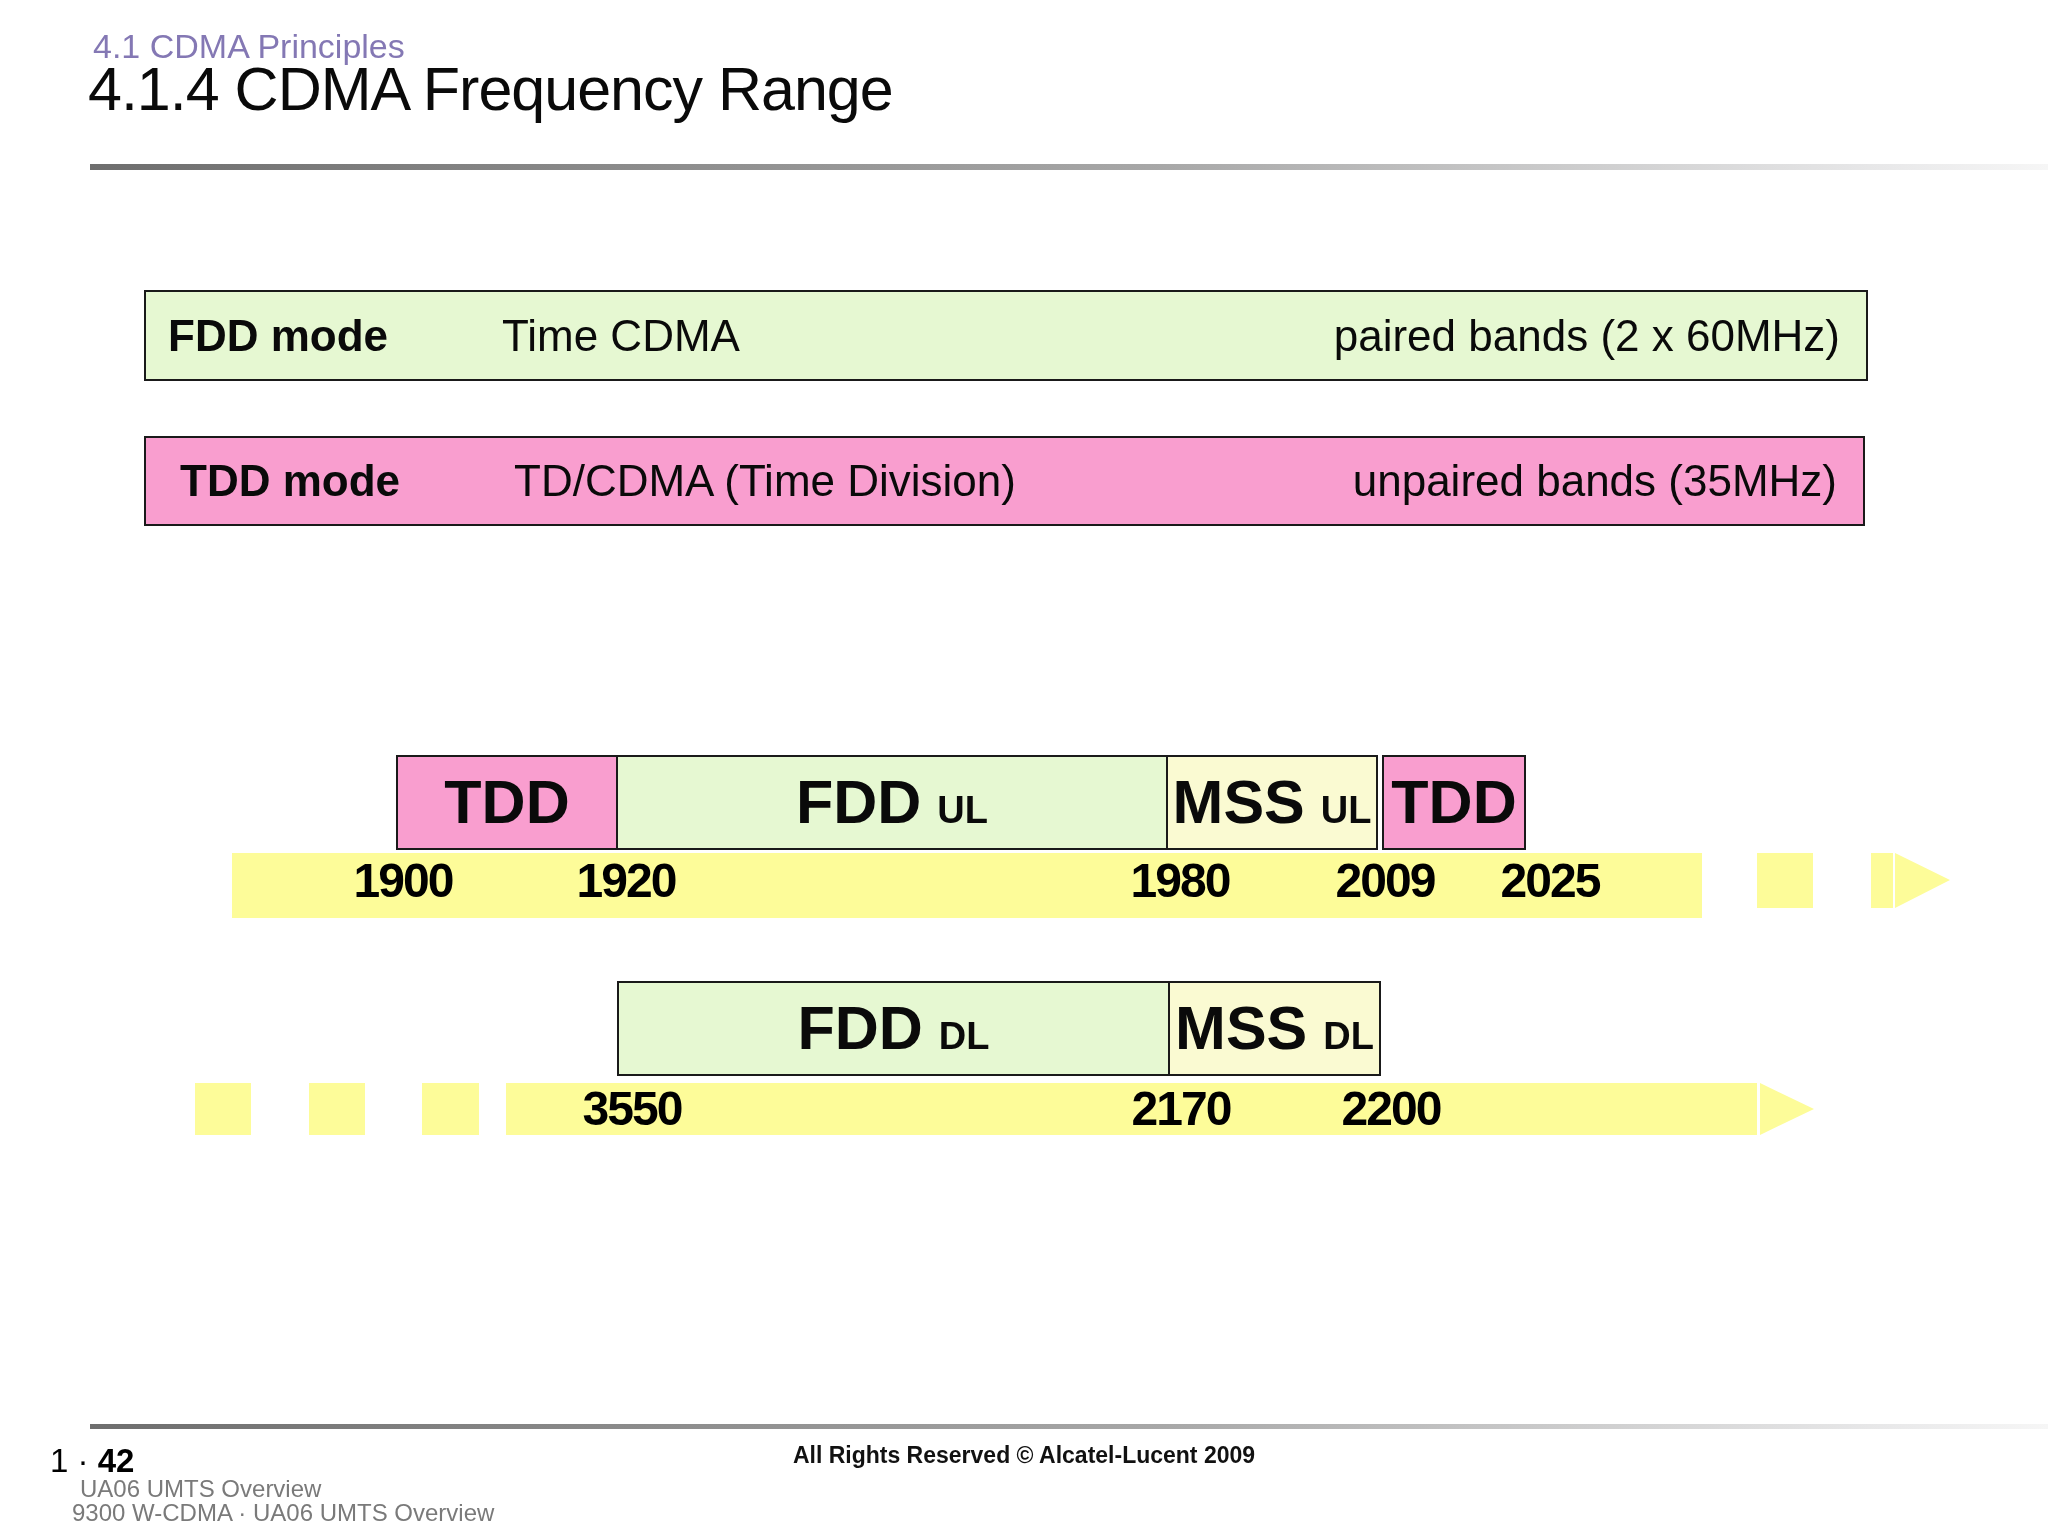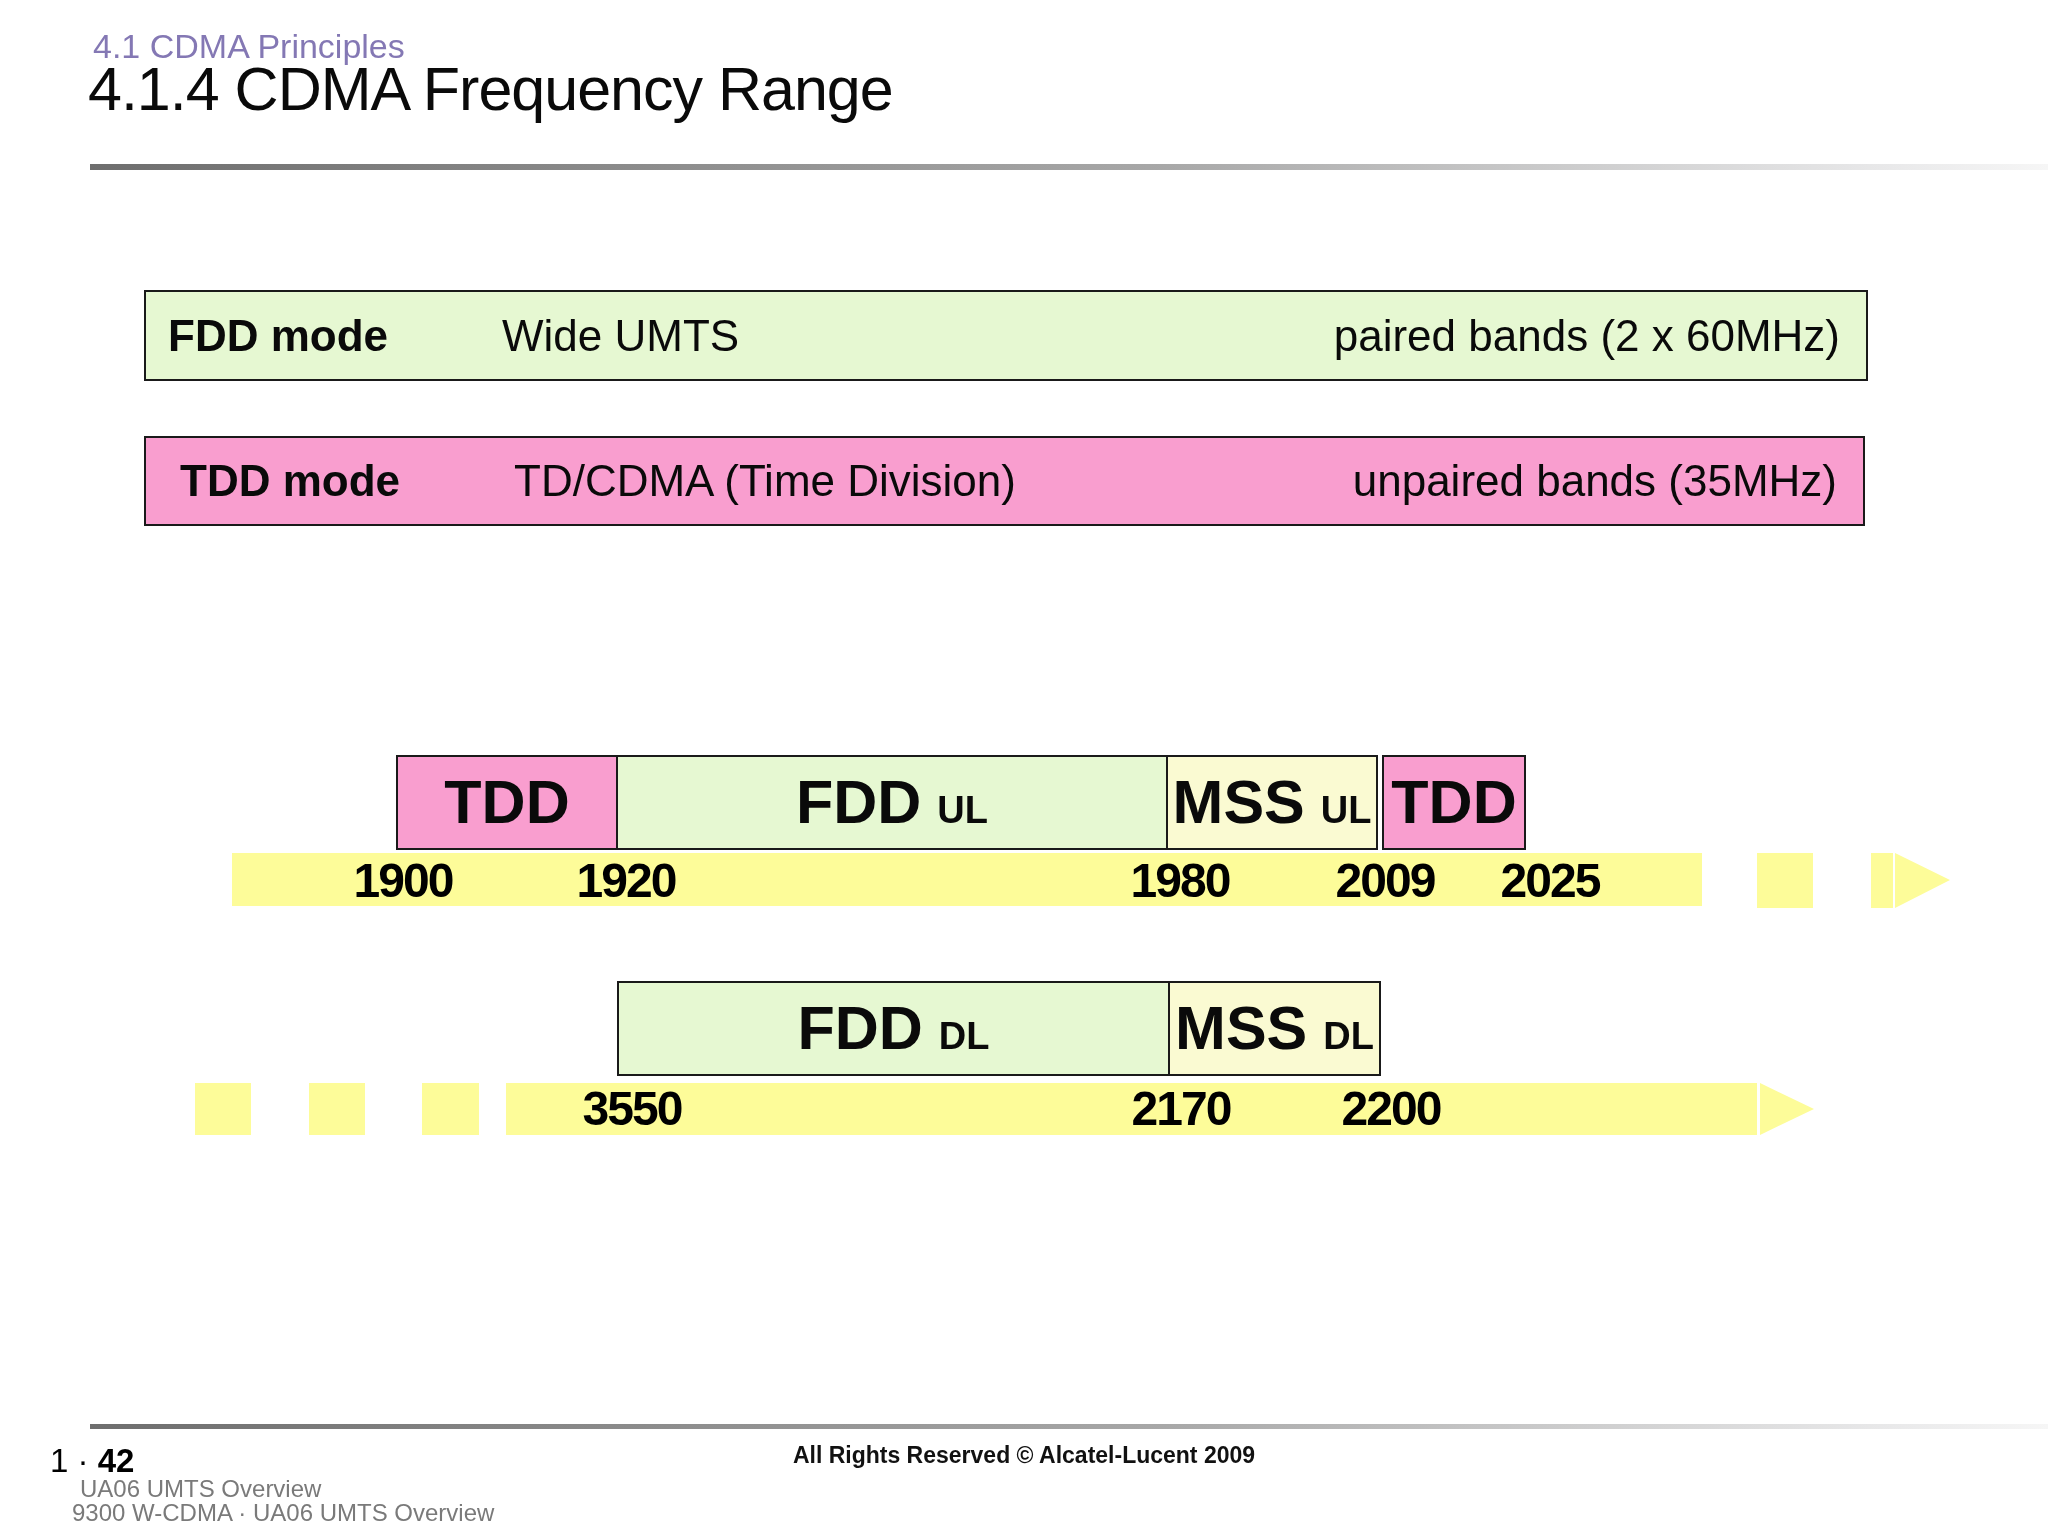--- a/index.html
+++ b/index.html
@@ -79,21 +79,21 @@
 <body>
 
 <div class="slide">
 
   <div class="eyebrow">4.1 CDMA Principles</div>
   <h1 class="title">4.1.4 CDMA Frequency Range</h1>
   <div class="rule rule-top"></div>
 
   <div class="mode-box fdd-box">
     <span class="mode-label">FDD mode</span>
-    <span class="mode-tech">Wide UMTS</span>
+    <span class="mode-tech">Time CDMA</span>
     <span class="mode-bands">paired bands (2 x 60MHz)</span>
   </div>
 
   <div class="mode-box tdd-box">
     <span class="mode-label">TDD mode</span>
     <span class="mode-tech">TD/CDMA (Time Division)</span>
     <span class="mode-bands">unpaired bands (35MHz)</span>
   </div>
 
   <div class="band-block pink" style="left:396px;top:755px;width:222px;">
@@ -112,21 +112,21 @@
         <span class="blk-main">MSS</span>
         <span class="blk-sub">UL</span>
       </span>
   </div>
   <div class="band-block pink" style="left:1382px;top:755px;width:144px;">
     <span class="inner">
         <span class="blk-main">TDD</span>
       </span>
   </div>
 
-  <div class="axis-bar" style="left:232px;top:853px;width:1470px;height:53px;">
+  <div class="axis-bar" style="left:232px;top:853px;width:1470px;height:65px;">
     <span class="tick ul-tick" style="left:171px;">1900</span>
     <span class="tick ul-tick" style="left:394px;">1920</span>
     <span class="tick ul-tick" style="left:948px;">1980</span>
     <span class="tick ul-tick" style="left:1153px;">2009</span>
     <span class="tick ul-tick" style="left:1318px;">2025</span>
   </div>
   <div class="axis-dash" style="left:1757px;top:853px;width:56px;height:55px;"></div>
   <div class="axis-dash" style="left:1871px;top:853px;width:22px;height:55px;"></div>
   <div class="axis-arrow ul-arrow"></div>
 

